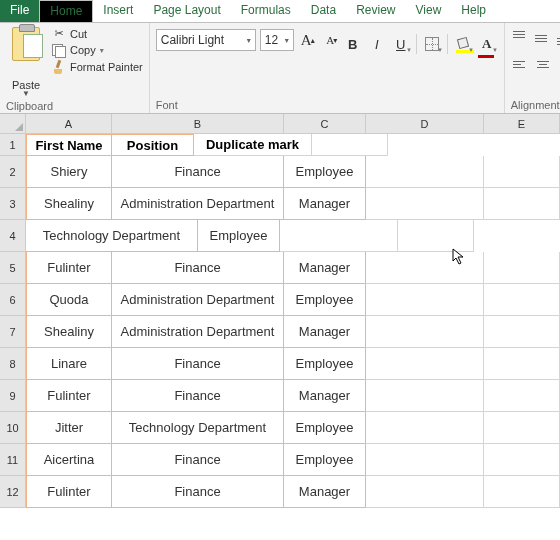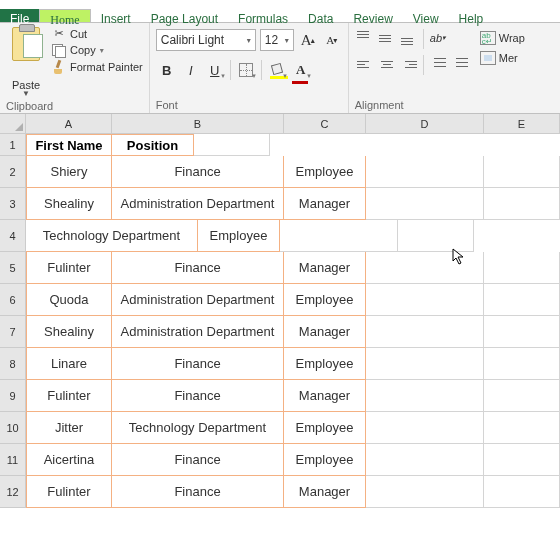--- a/index.html
+++ b/index.html
@@ -1,22 +1,22 @@
 <!DOCTYPE html>
 <html><head>
 <meta charset="utf-8">
 <style>
   * { box-sizing: border-box; margin: 0; padding: 0; font-family: "Segoe UI", Tahoma, sans-serif; }
   body { width: 560px; height: 540px; overflow: hidden; background: #fff; font-size: 12px; color: #333; }
 
   
   .tabs { display: flex; background: #fff; border-bottom: 0; height: 22px; align-items: stretch; }
-  .tab { padding: 3px 10px 2px; font-size: 12px; color: #2a6e3f; cursor: pointer; margin-top: 9px; }
+  .tab { padding: 3px 10px 2px; font-size: 12px; color: #2a6e3f; cursor: pointer; }
   .tab.file { background: #217346; color: #fff; }
-  .tab.active { background: #bef264; border: 1px solid #c0c0c0; border-bottom: none; font-family: Liberation Serif, serif; }
+  .tab.active { background: #000000; border: 1px solid #c0c0c0; border-bottom: none; }
   .tabs-spacer { flex: 1; }
 
   
   .ribbon { background: #f3f3f3; border: 1px solid #c0c0c0; border-left:none; border-right:none; height: 92px; display: flex; }
   .group { border-right: 1px solid #d8d8d8; display: flex; flex-direction: column; padding: 2px 6px 0; }
   .group-body { flex: 1; display: flex; align-items: flex-start; gap: 6px; }
   .group-label { text-align: left; font-size: 11px; color: #666; padding: 2px 0 2px; position: relative; }
 
   
   .paste-big { display: flex; flex-direction: column; align-items: center; width: 40px; cursor: pointer; }
@@ -142,21 +142,21 @@
         <div class="clip-btn">
           <span class="brush"></span>
           <span>Format Painter</span>
         </div>
       </div>
     </div>
     <div class="group-label">Clipboard</div>
   </div>
 
   <div class="group">
-    <div class="group-body" style="flex-direction:column;gap:0;">
+    <div class="group-body" style="gap:0;">
       <div class="font-row1">
         <div class="combo font">
           <span>Calibri Light</span>
           <span class="arrow">▾</span>
         </div>
         <div class="combo size">
           <span>12</span>
           <span class="arrow">▾</span>
         </div>
         <div class="sizebtn up">A<sup>▴</sup></div>
@@ -274,20 +274,21 @@
     <div class="colhdrs">
       <div class="colhdr cA">A</div>
       <div class="colhdr cB">B</div>
       <div class="colhdr cC">C</div>
       <div class="colhdr cD">D</div>
       <div class="colhdr cE">E</div>
     </div>
     <div class="row hrow">
       <div class="cell tcell first cA">First Name</div>
       <div class="cell tcell cC">Position</div>
+      <div class="cell cellD cD">Duplicate mark</div>
       <div class="cell cE"></div>
     </div>
     <div id="data-rows">
           <div class="row drow">
             <div class="cell tcell first cA">Shiery</div>
             <div class="cell tcell cB">Finance</div>
             <div class="cell tcell cC">Employee</div>
             <div class="cell cD"></div>
             <div class="cell cE"></div>
           </div>

